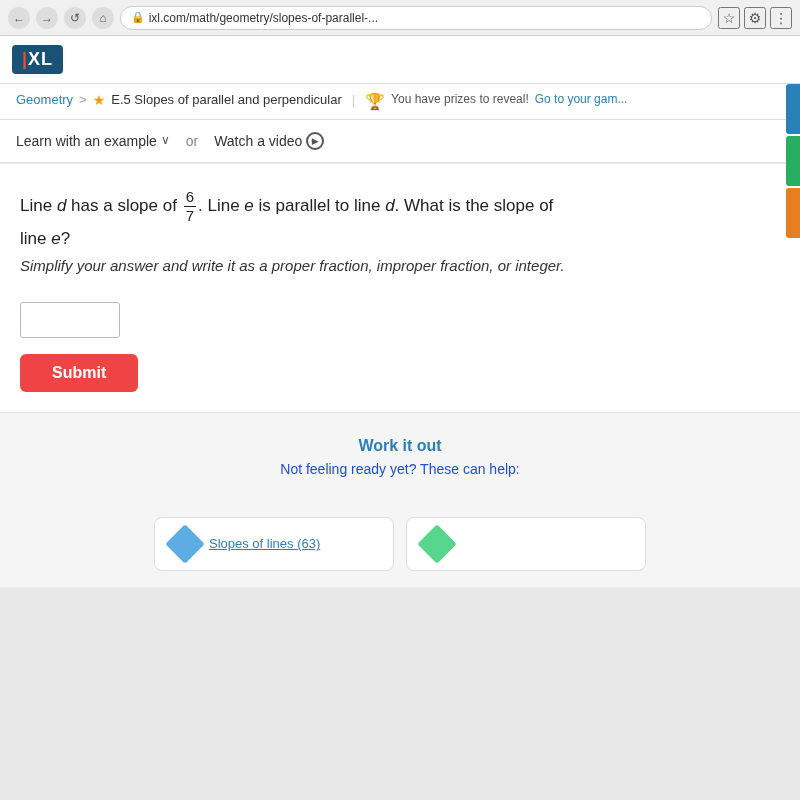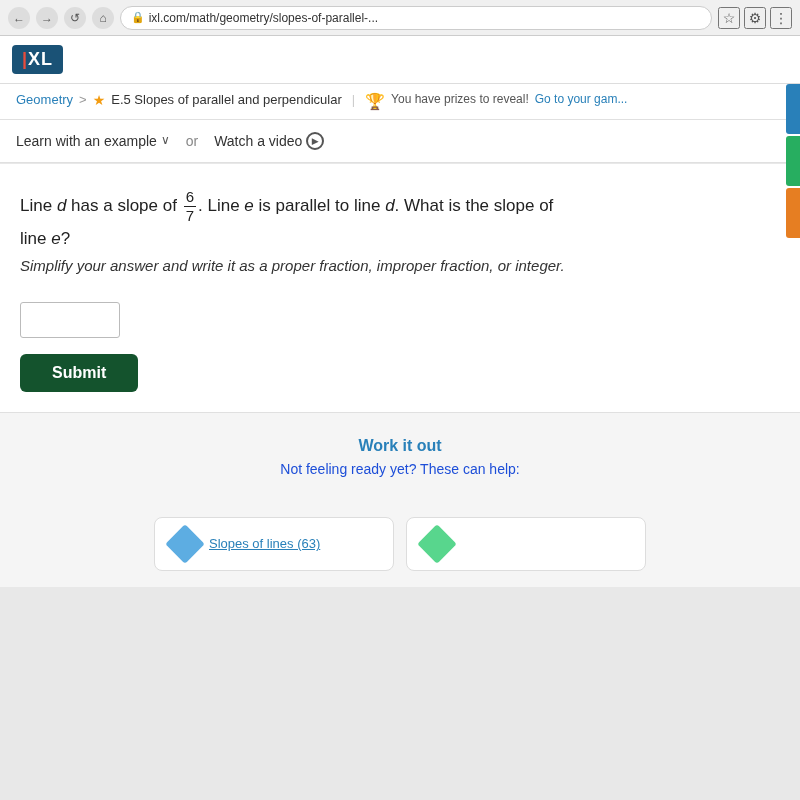--- a/index.html
+++ b/index.html
@@ -171,21 +171,21 @@
       height: 36px;
       border: 1.5px solid #bbb;
       border-radius: 3px;
       font-size: 15px;
       padding: 4px 8px;
       margin-bottom: 16px;
       display: block;
     }
 
     .submit-btn {
-      background: #14532d;
+      background: #ef4444;
       color: white;
       font-size: 16px;
       font-weight: bold;
       border: none;
       border-radius: 6px;
       padding: 10px 32px;
       cursor: pointer;
       display: block;
       margin-bottom: 0;
     }

